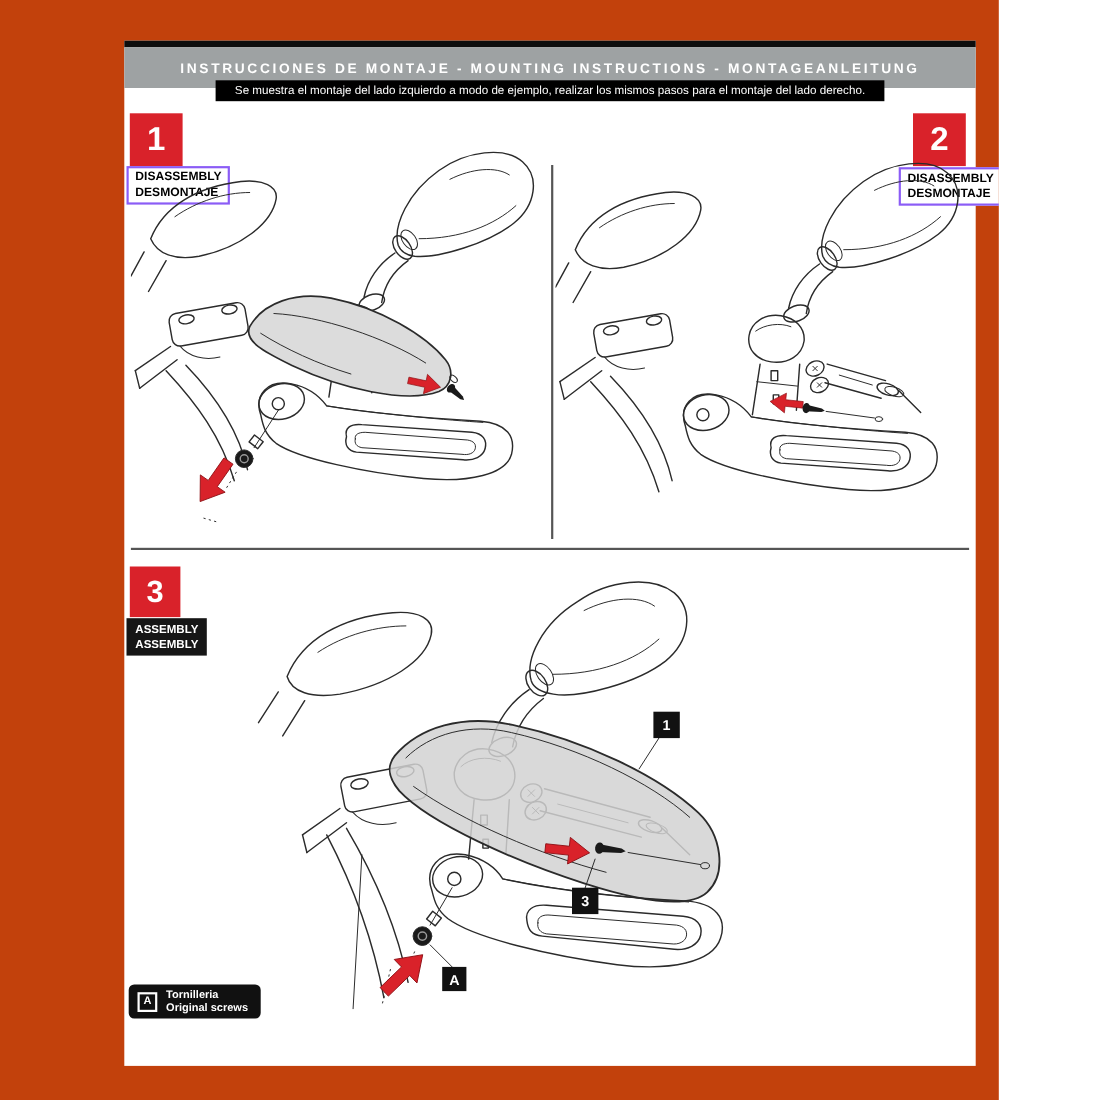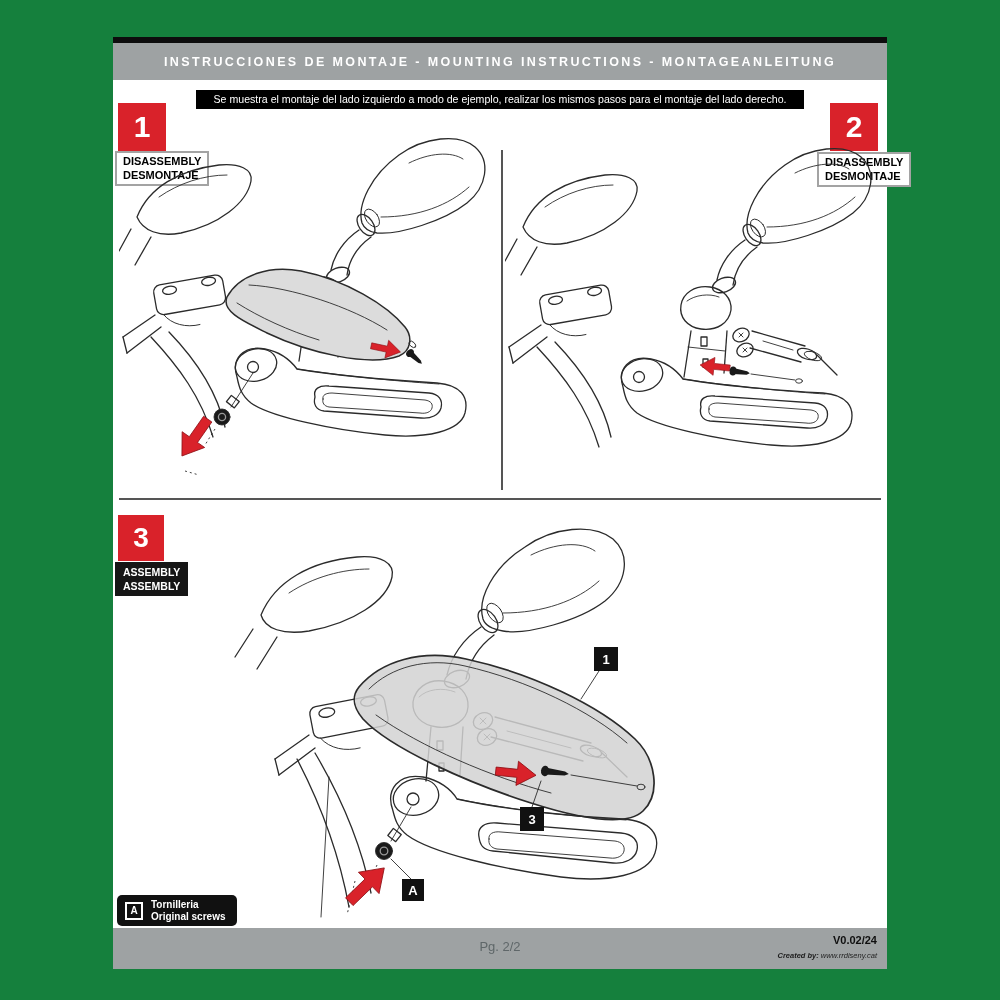--- a/index.html
+++ b/index.html
@@ -1,37 +1,37 @@
 <!DOCTYPE html>
 <html><head>
 <meta charset="utf-8">
 <style>
   html,body{margin:0;padding:0;background:#fff;}
-  .canvas{position:relative;width:1000px;height:1000px;background:#15803d;overflow:hidden;
+  .canvas{position:relative;width:908px;height:1000px;background:#c2410c;overflow:hidden;
           font-family:"Liberation Sans",sans-serif;color:#111;}
   .page{position:absolute;left:113px;top:37px;width:774px;height:932px;background:#fff;}
 
   
   .top-strip{position:absolute;left:0;top:0;width:100%;height:6px;background:#0d0d0d;}
   .title-bar{position:absolute;left:0;top:6px;width:100%;height:37px;background:#9ea2a3;
              display:flex;align-items:center;justify-content:center;}
   .title-bar span{color:#fff;font-weight:bold;font-size:12.5px;letter-spacing:2.4px;white-space:nowrap;}
 
   
-  .note-bar{position:absolute;left:83px;top:53px;width:596px;background:#000;color:#fff;
+  .note-bar{position:absolute;left:83px;top:36px;width:596px;background:#000;color:#fff;
             text-align:center;font-size:10.6px;line-height:14.5px;padding:2px 6px;}
 
   
   .step-num{position:absolute;background:#d9222a;color:#fff;display:flex;align-items:center;
             justify-content:center;font-weight:bold;}
   #step1{left:5px;top:66px;width:48px;height:48px;font-size:30px;}
   #step2{left:717px;top:66px;width:48px;height:48px;font-size:30px;}
   #step3{left:5px;top:478px;width:46px;height:46px;font-size:28px;}
 
-  .step-label-white{position:absolute;background:#fff;border:2px solid #a3a3a3;color:#000;
+  .step-label-white{position:absolute;background:#fff;border:2px solid #8b5cf6;color:#000;
                     font-weight:bold;font-size:11px;line-height:13.5px;padding:2px 6px;white-space:nowrap;}
   #label1{left:2px;top:114px;}
   #label2{left:704px;top:115px;}
   .step-label-black{position:absolute;background:#161616;color:#fff;font-weight:bold;
                     font-size:10.5px;line-height:14px;padding:3px 8px;white-space:nowrap;text-align:center;}
   #label3{left:2px;top:525px;}
 
   
   .divider-v{position:absolute;left:388px;top:113px;width:1.5px;height:340px;background:#555;}
   .divider-h{position:absolute;left:6px;top:461px;width:762px;height:1.5px;background:#555;}
@@ -364,23 +364,15 @@
     </svg>
 
     <div class="legend">
       <div class="legend-a">A</div>
       <div class="legend-text">
         <div>Tornilleria</div>
         <div>Original screws</div>
       </div>
     </div>
 
-    <div class="footer">
-      <div class="page-num">Pg. 2/2</div>
-      <div class="version">V0.02/24</div>
-      <div class="credit">
-        <b>Created by:</b>
-        <span>www.rrdiseny.cat</span>
-      </div>
-    </div>
 
   </div>
 </div>
 
 </body></html>

